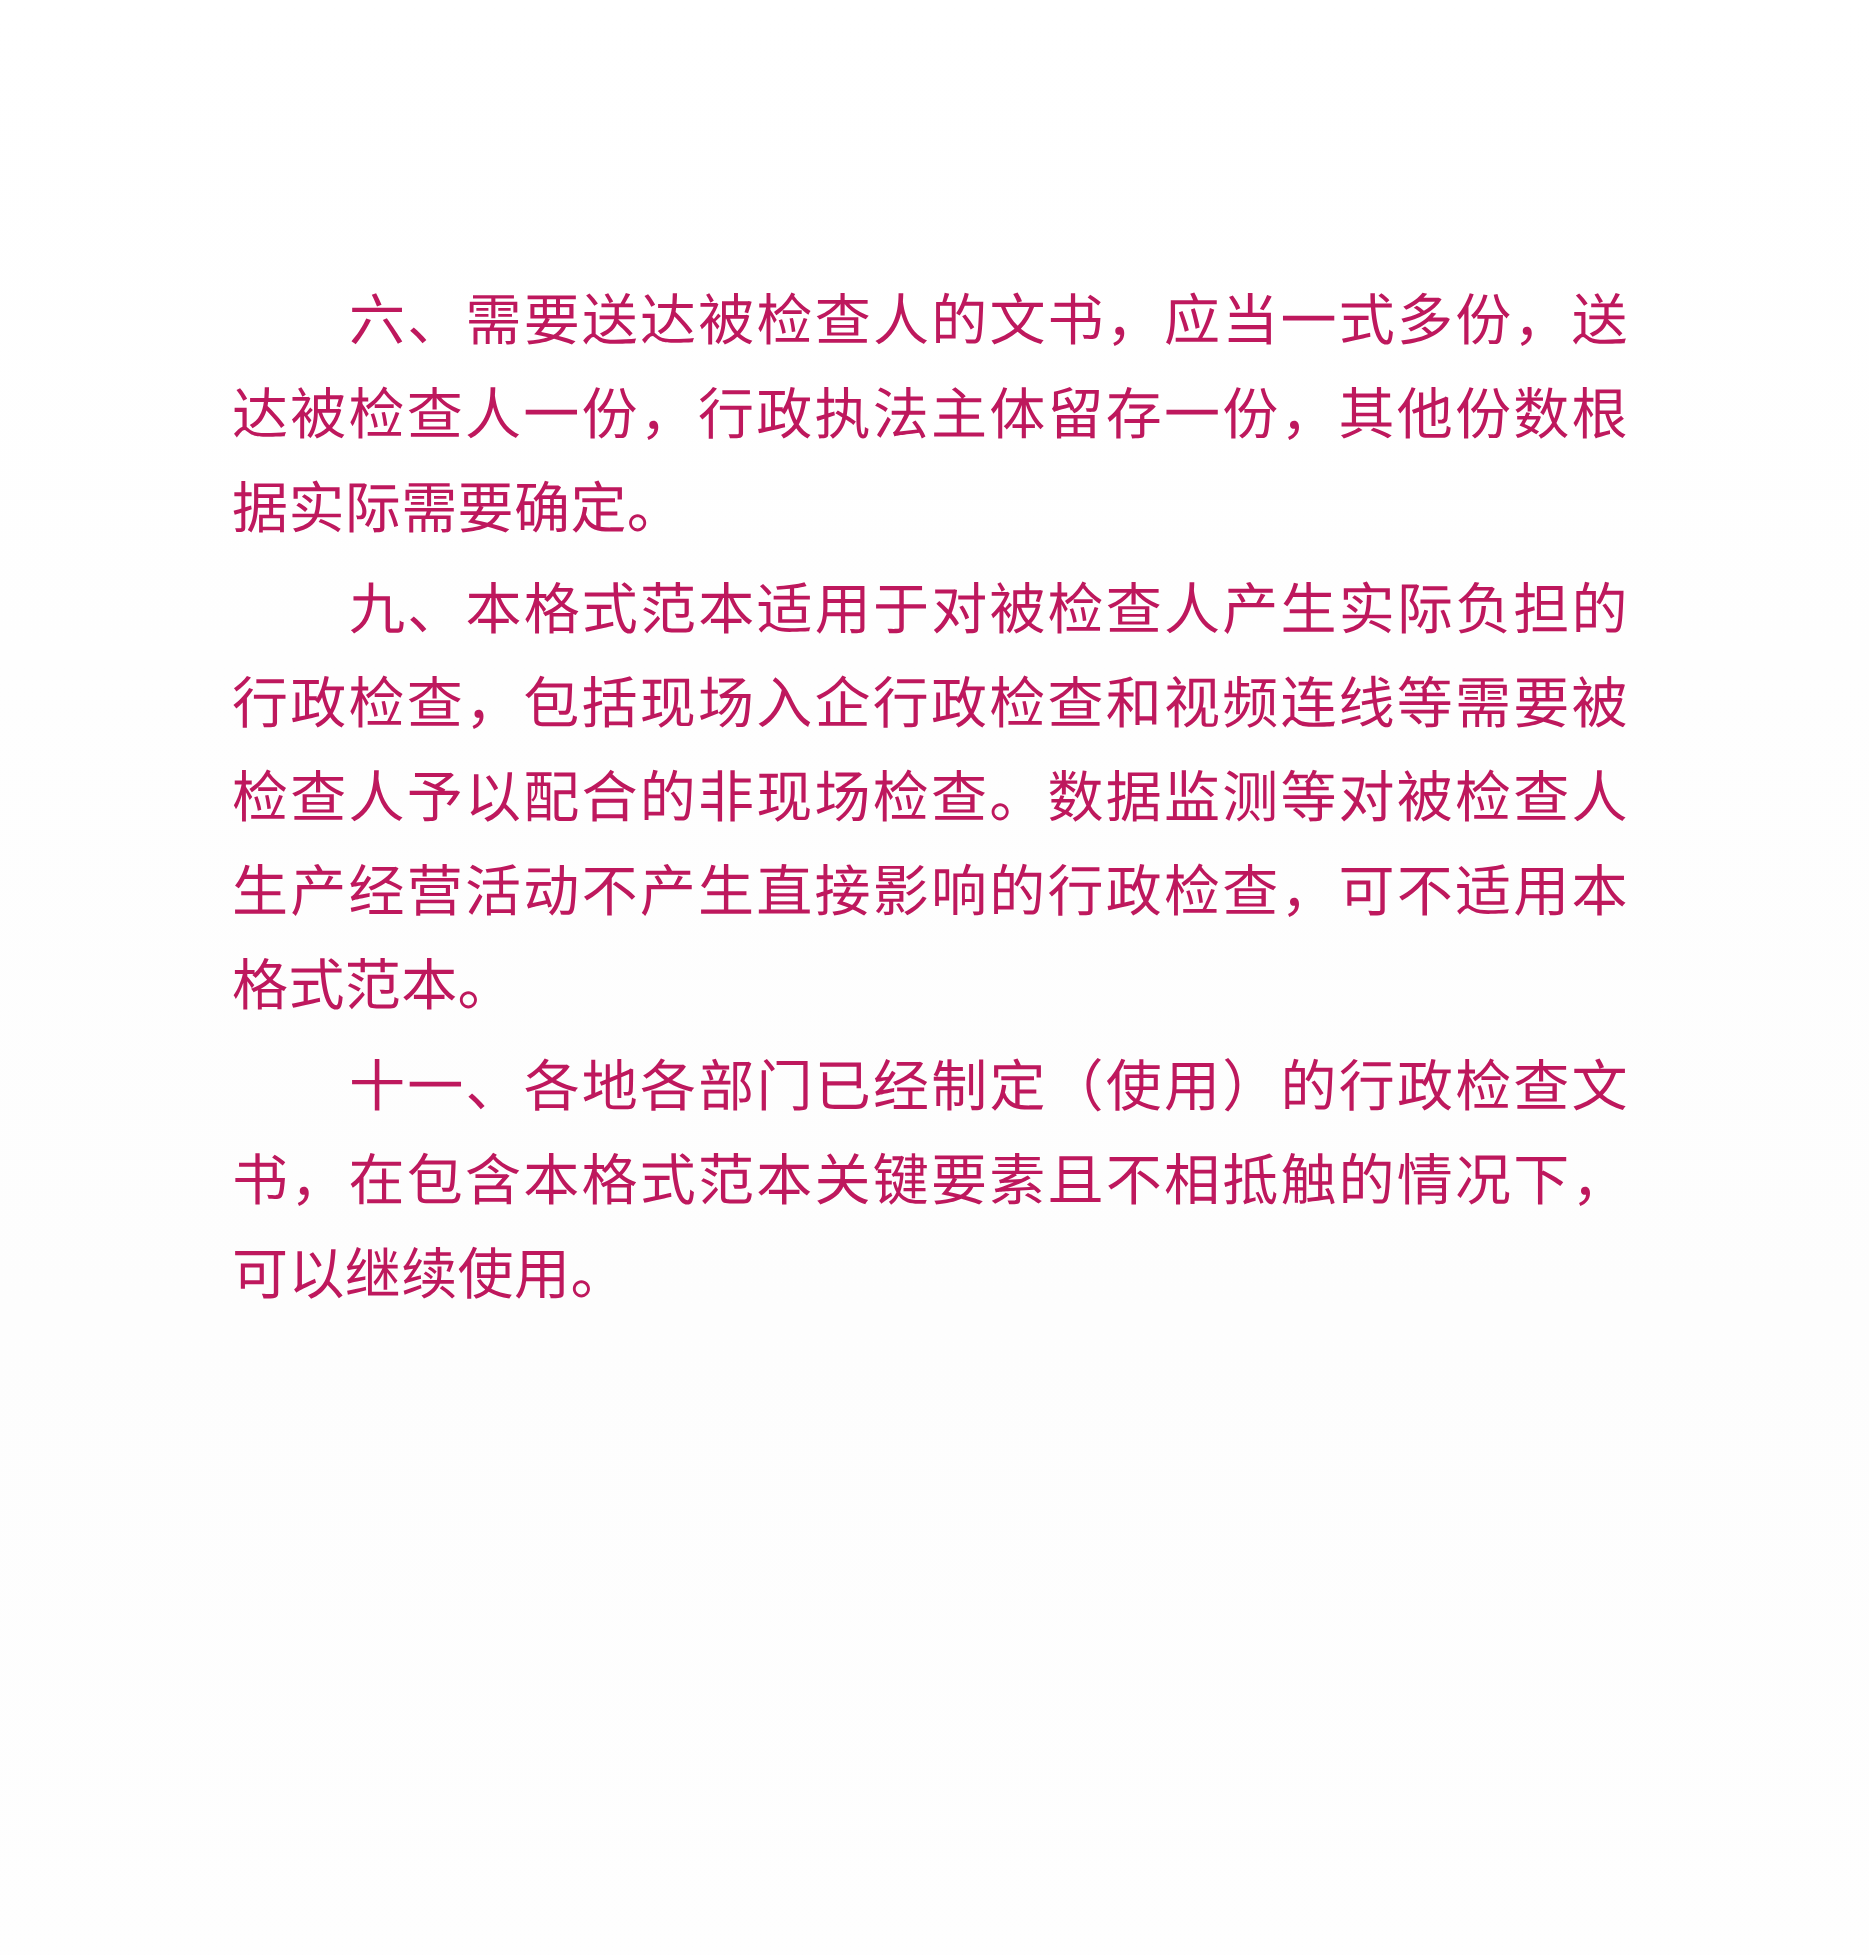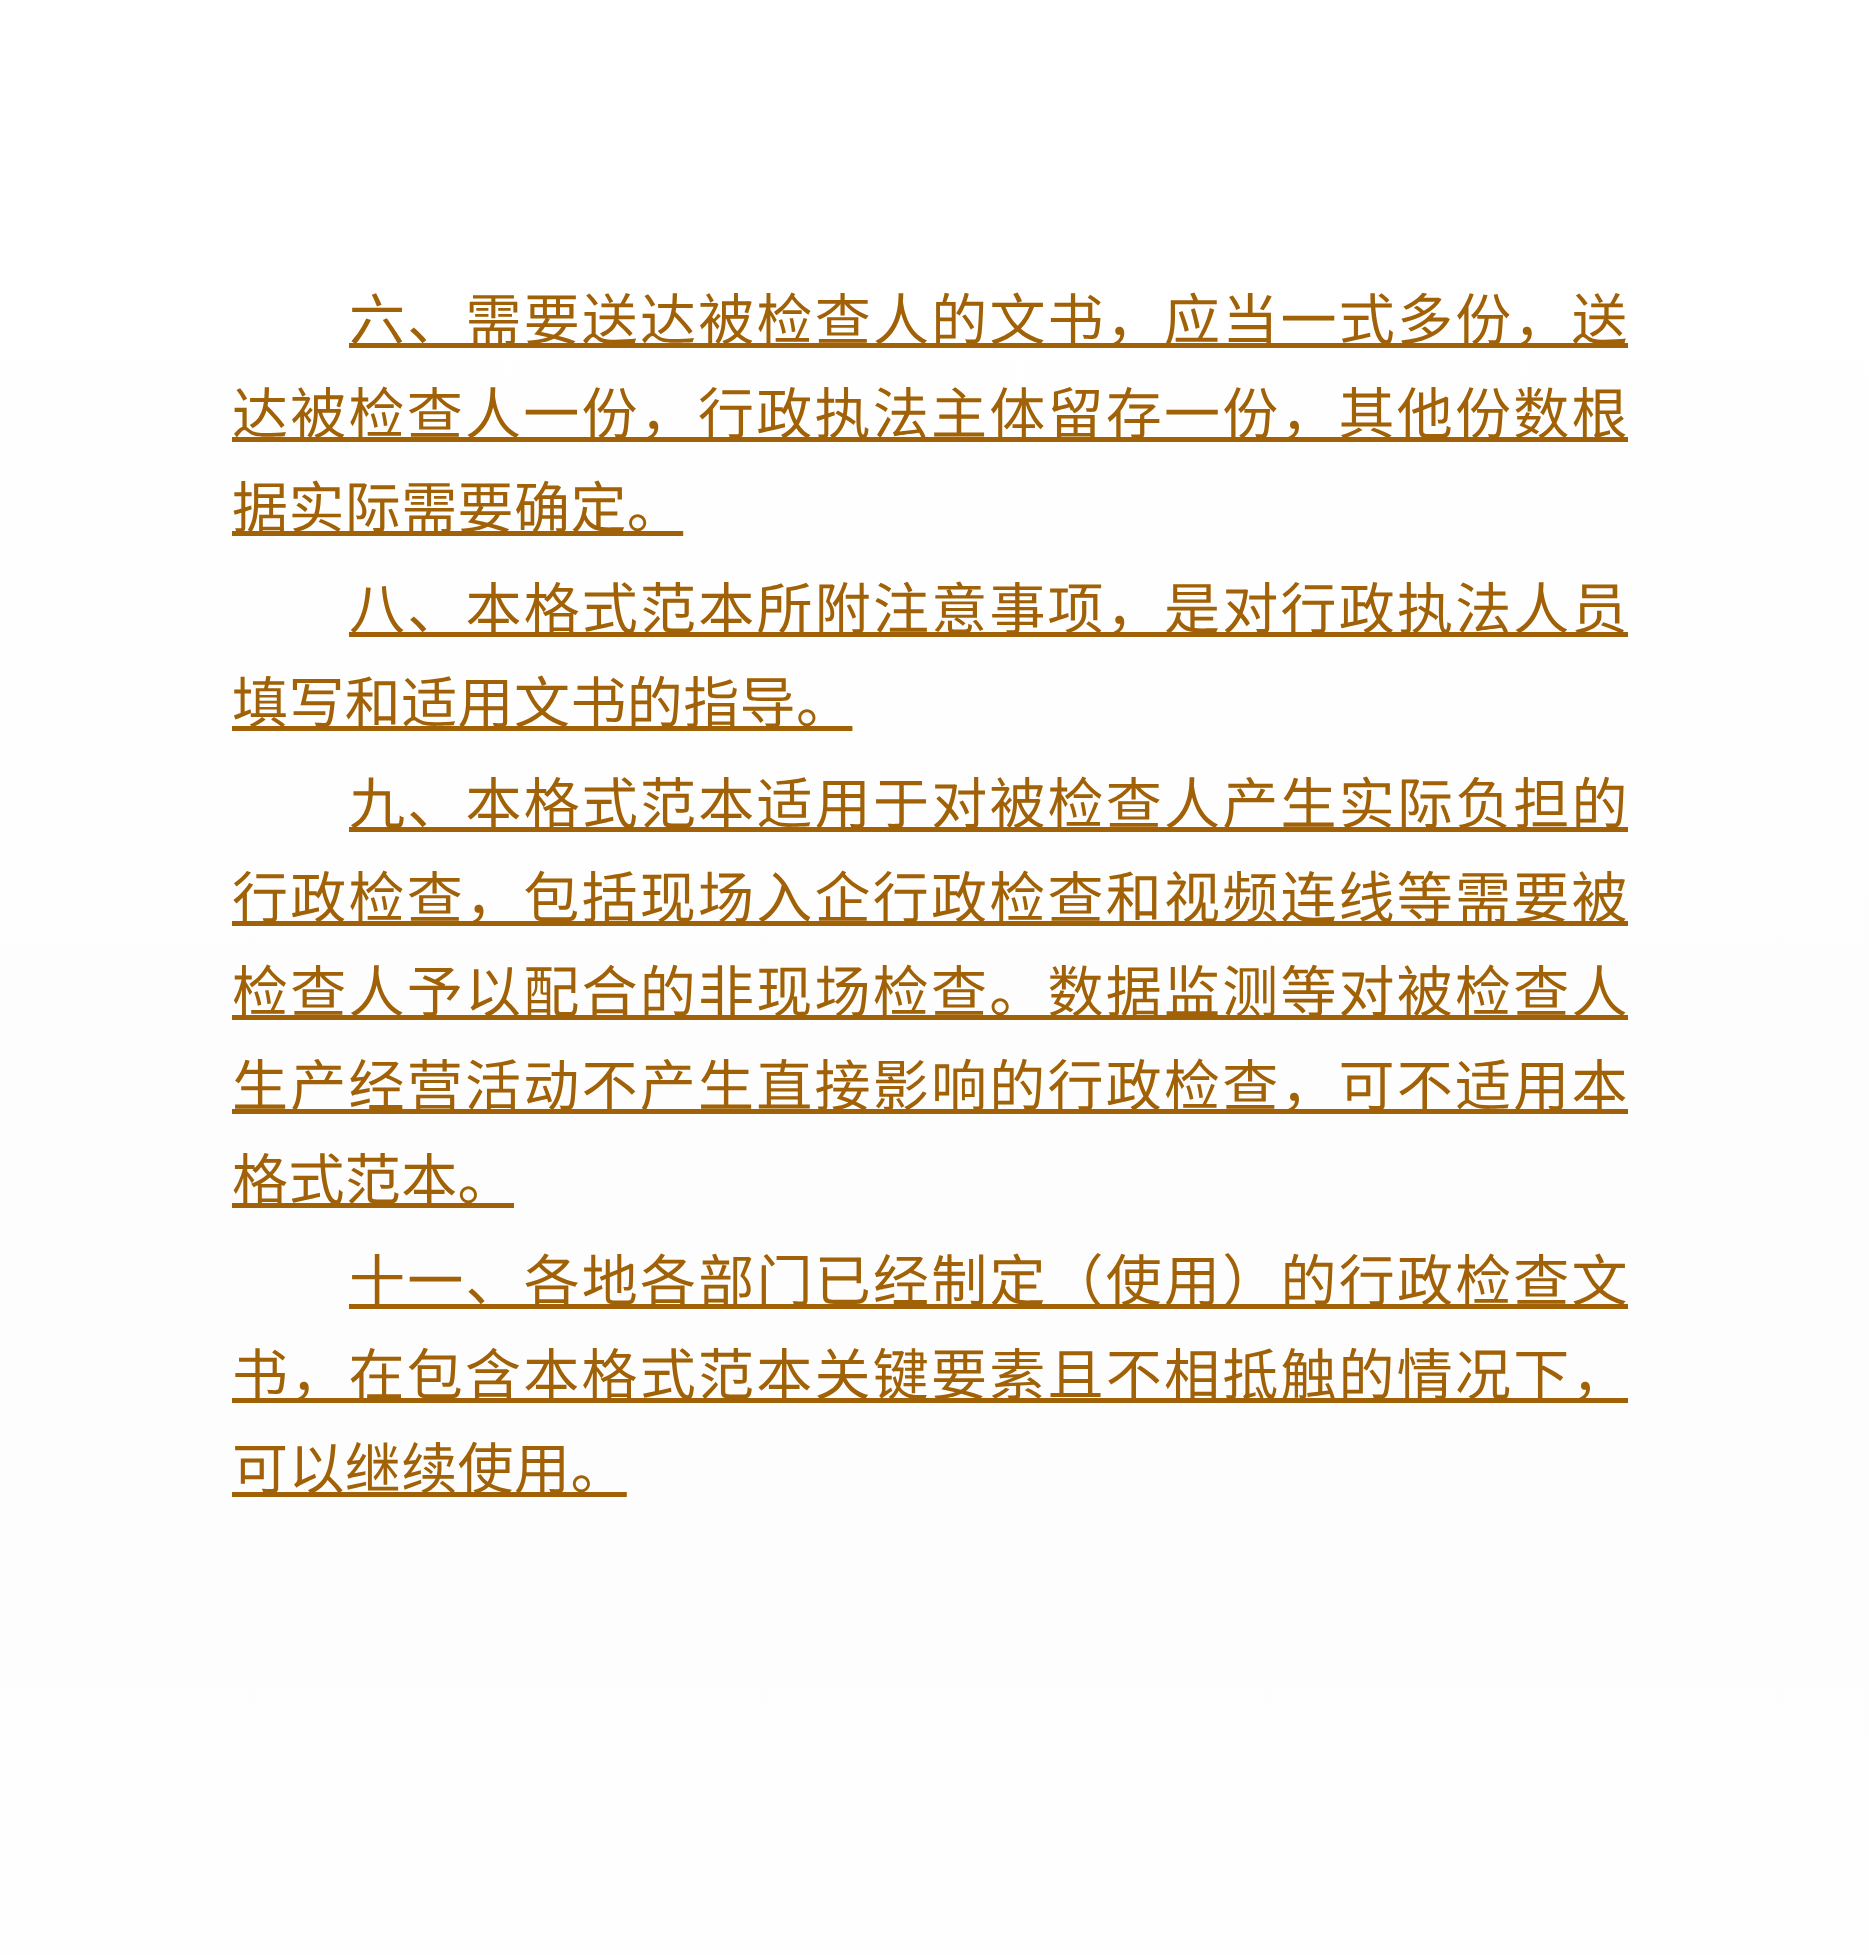--- a/index.html
+++ b/index.html
@@ -23,29 +23,28 @@
     position: absolute;
     left: 232px;
     top: 274px;
     width: 1396px;
   }
 
   .para {
     font-family: "DejaVu Serif", "Liberation Serif", serif;
     font-size: 56px;
     line-height: 94px;
-    color: #a16207;
+    color: #be185d;
     text-align: justify;
     text-align-last: left;
     text-justify: inter-character;
     letter-spacing: 0.4px;
     margin: 0 0 7px 0;
     text-indent: 117px;
     word-break: break-all;
-    text-decoration: underline;
     -webkit-font-smoothing: antialiased;
   }
 
   
   .para + .para {
     margin-top: 6.3px;
   }
 
   
   .paper-tint {
@@ -58,20 +57,19 @@
 </style>
 </head>
 <body>
 
 <div class="page">
 
   <div class="paper-tint"></div>
 
   <div class="doc-body">
     <p class="para">六、需要送达被检查人的文书，应当一式多份，送达被检查人一份，行政执法主体留存一份，其他份数根据实际需要确定。</p>
-    <p class="para">八、本格式范本所附注意事项，是对行政执法人员填写和适用文书的指导。</p>
     <p class="para">九、本格式范本适用于对被检查人产生实际负担的行政检查，包括现场入企行政检查和视频连线等需要被检查人予以配合的非现场检查。数据监测等对被检查人生产经营活动不产生直接影响的行政检查，可不适用本格式范本。</p>
     <p class="para">十一、各地各部门已经制定（使用）的行政检查文书，在包含本格式范本关键要素且不相抵触的情况下，可以继续使用。</p>
 
   </div>
 
 </div>
 
 
 </body></html>

